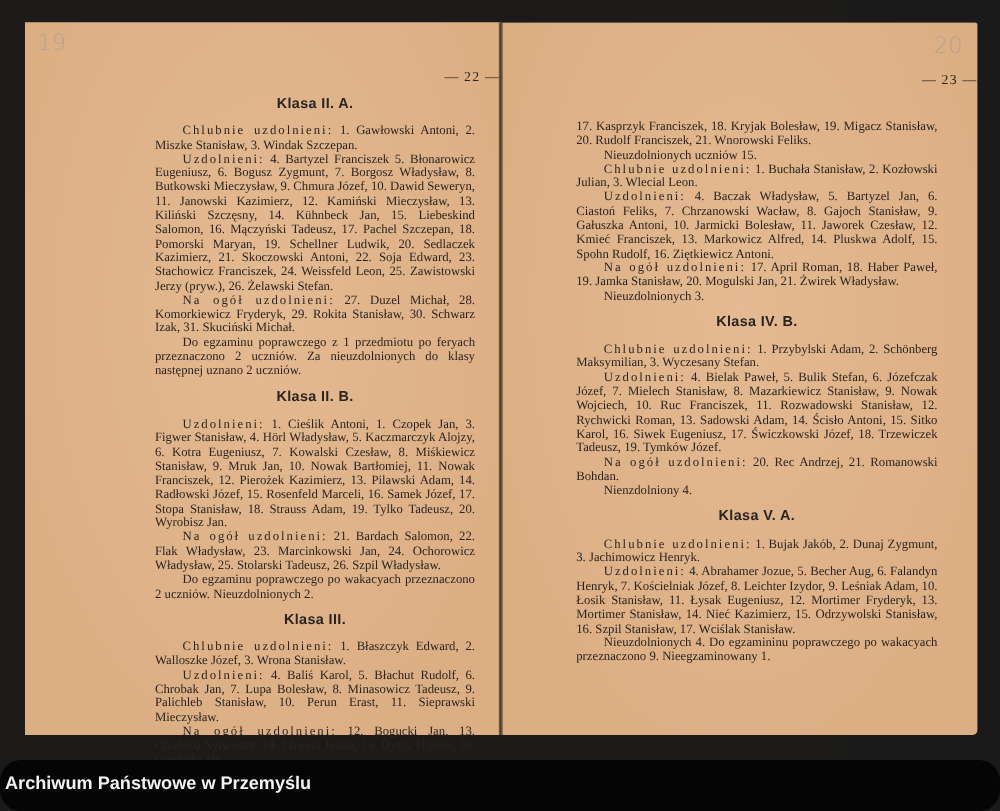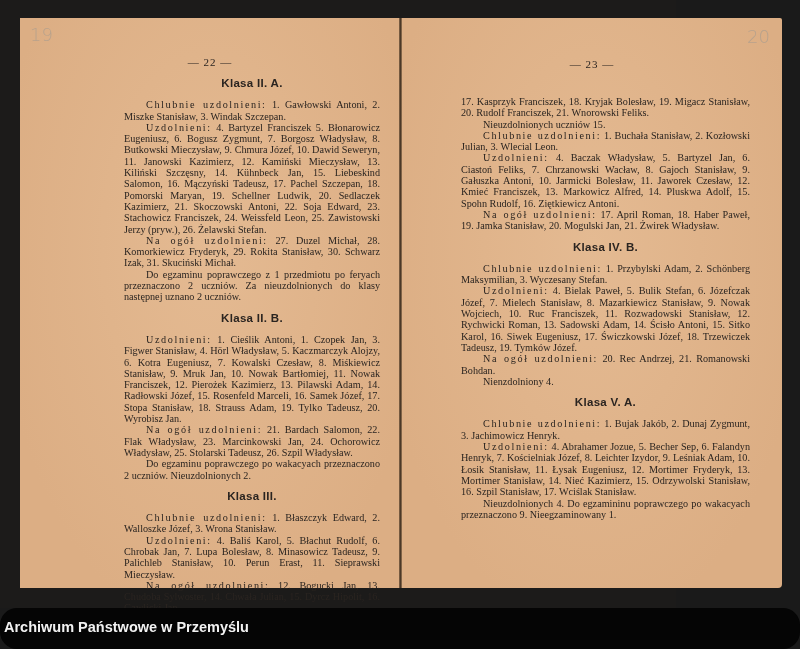--- a/index.html
+++ b/index.html
@@ -27,21 +27,21 @@
       background: linear-gradient(to right, #8a6a4c, #4a3828, #9a7856);
     }
     .pencil {
       position: absolute; top: 6px;
       font-family: "DejaVu Sans", sans-serif; font-size: 18px; color: #b8a28c;
       font-weight: 300;
     }
     .page-left .pencil { left: 10px; }
     .page-right .pencil { right: 12px; top: 8px; text-align: right; }
     .page-number {
-      position: absolute; top: 38px; left: 0; right: 0; text-align: center;
+      position: absolute; top: 38px; left: 0; right: 0; text-align: right;
       font-size: 11px; letter-spacing: 1px;
     }
     .content {
       position: absolute; left: 80px; right: 24px; top: 60px;
       font-size: 10.2px; line-height: 11.3px; text-align: justify; margin-left: 24px;
     }
     .page-left .content { left: 80px; right: 20px; }
     .page-right .content { left: 35px; right: 32px; top: 78px; }
     .heading {
       text-align: center; font-family: "Liberation Sans", sans-serif;
@@ -87,28 +87,29 @@
   <div class="spine"></div>
   <div class="page page-right">
     <div class="pencil">20</div>
     <div class="page-number" style="top:40px;">— 23 —</div>
     <div class="content" id="right-content">
         <p style="text-indent: 0px;"><span>17. Kasprzyk Franciszek, 18. Kryjak Bolesław, 19. Migacz Stanisław, 20. Rudolf Franciszek, 21. Wnorowski Feliks.</span></p>
         <p><span>Nieuzdolnionych uczniów 15.</span></p>
         <p><span class="label">Chlubnie uzdolnieni:</span><span> 1. Buchała Stanisław, 2. Kozłowski Julian, 3. Wlecial Leon.</span></p>
         <p><span class="label">Uzdolnieni:</span><span> 4. Baczak Władysław, 5. Bartyzel Jan, 6. Ciastoń Feliks, 7. Chrzanowski Wacław, 8. Gajoch Stanisław, 9. Gałuszka Antoni, 10. Jarmicki Bolesław, 11. Jaworek Czesław, 12. Kmieć Franciszek, 13. Markowicz Alfred, 14. Pluskwa Adolf, 15. Spohn Rudolf, 16. Ziętkiewicz Antoni.</span></p>
         <p><span class="label">Na ogół uzdolnieni:</span><span> 17. April Roman, 18. Haber Paweł, 19. Jamka Stanisław, 20. Mogulski Jan, 21. Żwirek Władysław.</span></p>
+        <p><span>Nieuzdolnionych 3.</span></p>
         <div class="heading">Klasa IV. B.</div>
         <p><span class="label">Chlubnie uzdolnieni:</span><span> 1. Przybylski Adam, 2. Schönberg Maksymilian, 3. Wyczesany Stefan.</span></p>
         <p><span class="label">Uzdolnieni:</span><span> 4. Bielak Paweł, 5. Bulik Stefan, 6. Józefczak Józef, 7. Mielech Stanisław, 8. Mazarkiewicz Stanisław, 9. Nowak Wojciech, 10. Ruc Franciszek, 11. Rozwadowski Stanisław, 12. Rychwicki Roman, 13. Sadowski Adam, 14. Ścisło Antoni, 15. Sitko Karol, 16. Siwek Eugeniusz, 17. Świczkowski Józef, 18. Trzewiczek Tadeusz, 19. Tymków Józef.</span></p>
         <p><span class="label">Na ogół uzdolnieni:</span><span> 20. Rec Andrzej, 21. Romanowski Bohdan.</span></p>
         <p><span>Nienzdolniony 4.</span></p>
         <div class="heading">Klasa V. A.</div>
         <p><span class="label">Chlubnie uzdolnieni:</span><span> 1. Bujak Jakób, 2. Dunaj Zygmunt, 3. Jachimowicz Henryk.</span></p>
-        <p><span class="label">Uzdolnieni:</span><span> 4. Abrahamer Jozue, 5. Becher Sep, 6. Falandyn Henryk, 7. Kościelniak Józef, 8. Leichter Izydor, 9. Leśniak Adam, 10. Łosik Stanisław, 11. Łysak Eugeniusz, 12. Mortimer Fryderyk, 13. Mortimer Stanisław, 14. Nieć Kazimierz, 15. Odrzywolski Stanisław, 16. Szpil Stanisław, 17. Wciślak Stanisław.</span></p>
+        <p><span class="label">Uzdolnieni:</span><span> 4. Abrahamer Jozue, 5. Becher Aug, 6. Falandyn Henryk, 7. Kościelniak Józef, 8. Leichter Izydor, 9. Leśniak Adam, 10. Łosik Stanisław, 11. Łysak Eugeniusz, 12. Mortimer Fryderyk, 13. Mortimer Stanisław, 14. Nieć Kazimierz, 15. Odrzywolski Stanisław, 16. Szpil Stanisław, 17. Wciślak Stanisław.</span></p>
         <p><span>Nieuzdolnionych 4. Do egzamininu poprawczego po wakacyach przeznaczono 9. Nieegzaminowany 1.</span></p>
       </div>
   </div>
 </div>
 
 <div class="caption-band">
   <div class="caption">Archiwum Państwowe w Przemyślu</div>
 </div>
 
 </body></html>

